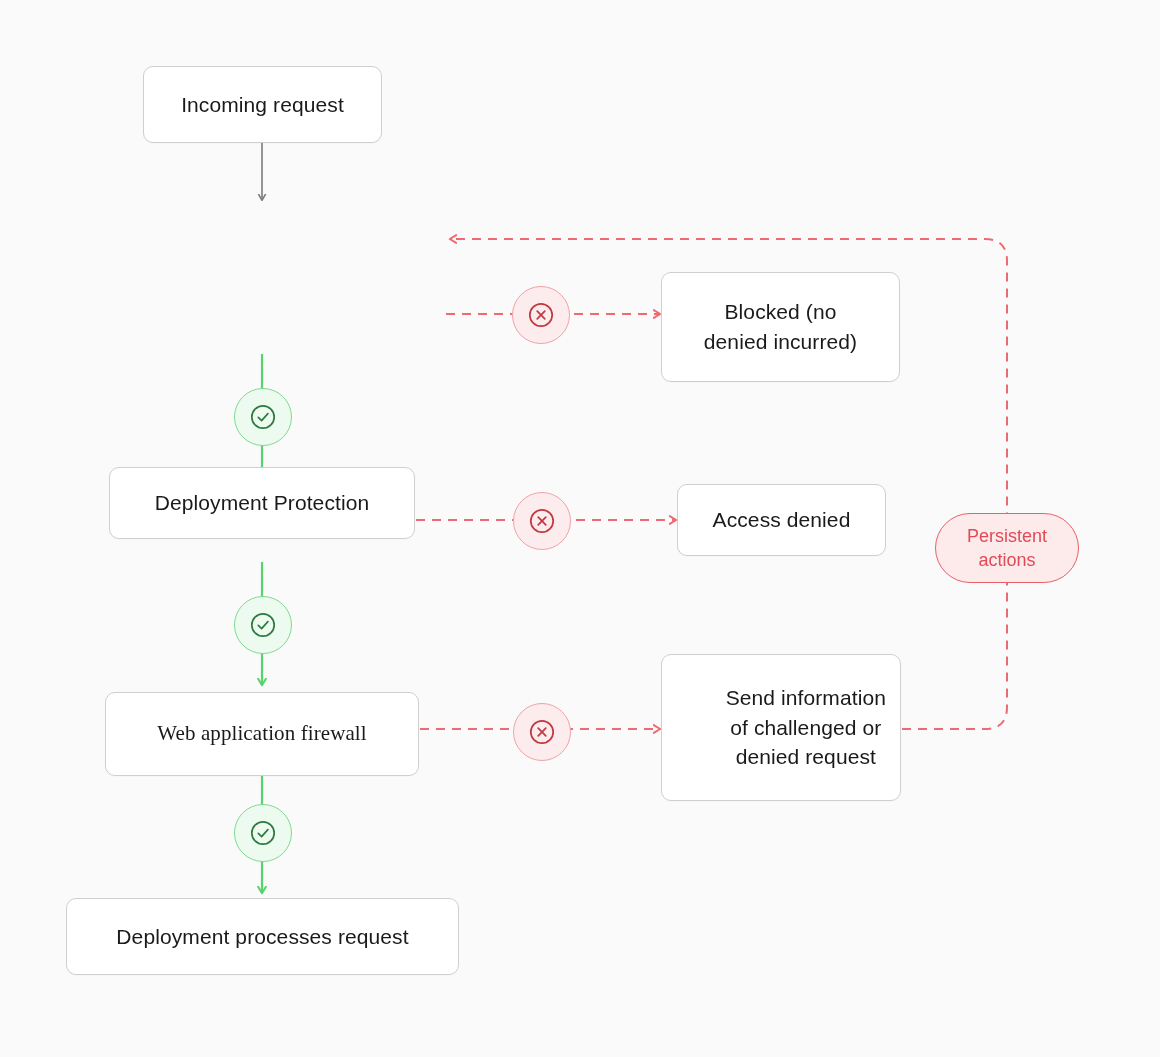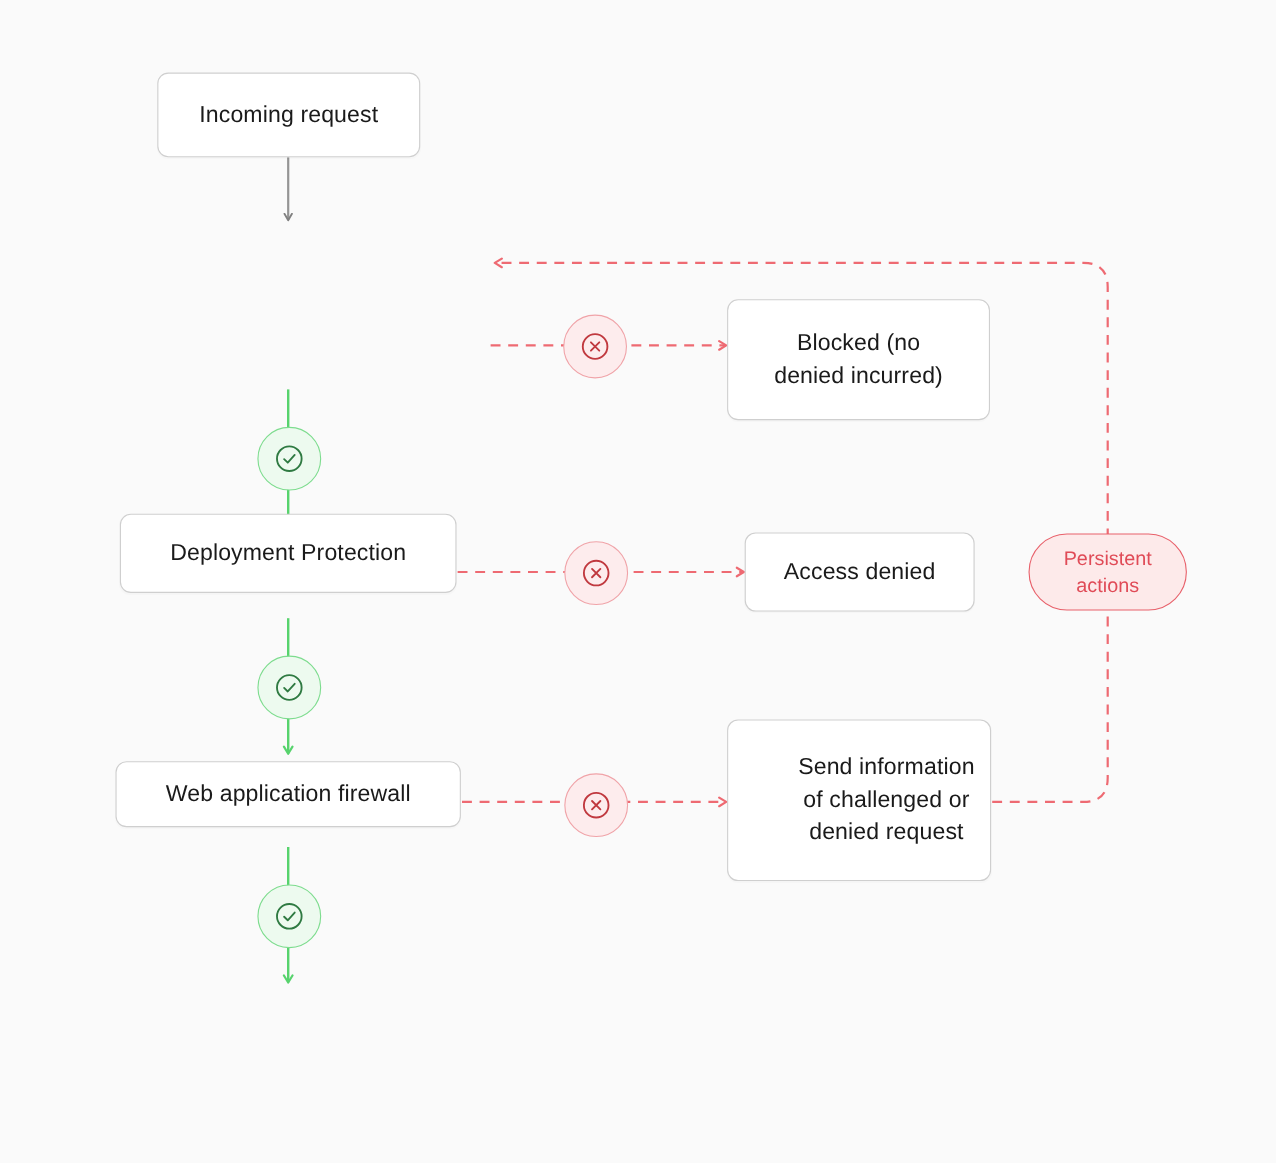--- a/index.html
+++ b/index.html
@@ -128,32 +128,35 @@
   </div>
 
   <div class="node" style="left:109px; top:467px; width:306px; height:72px;">
     <span class="node-label">Deployment Protection</span>
   </div>
 
   <div class="node" style="left:677px; top:484px; width:209px; height:72px;">
     <span class="node-label">Access denied</span>
   </div>
 
-  <div class="node" style="left:105px; top:692px; width:314px; height:60px;">
+  <div class="node" style="left:105px; top:692px; width:314px; height:84px;font-family:Liberation Serif, serif;">
     <span class="node-label">Web application firewall</span>
   </div>
 
   <div class="node" style="left:661px; top:654px; width:240px; height:147px;justify-content:flex-end;">
     <span class="node-label">Send information
 of challenged or
 denied request</span>
   </div>
 
-
-  <div class="pill" style="left:935px; top:485px; width:144px; height:70px;">
+  <div class="node" style="left:66px; top:898px; width:393px; height:77px;">
+    <span class="node-label">Deployment processes request</span>
+  </div>
+
+  <div class="pill" style="left:935px; top:513px; width:144px; height:70px;">
     <span class="node-label">Persistent
 actions</span>
   </div>
 
   <div class="badge badge-deny" style="left:512px; top:286px; width:56px; height:56px;">
     <svg width="28" height="28" viewBox="0 0 28 28">
       <circle cx="14" cy="14" r="11.2" fill="none" stroke="#c0393f" stroke-width="1.7"></circle>
       <path d="M10.2,10.2 L17.8,17.8 M17.8,10.2 L10.2,17.8" fill="none" stroke="#c0393f" stroke-width="1.7" stroke-linecap="round"></path>
     </svg>
   </div>

